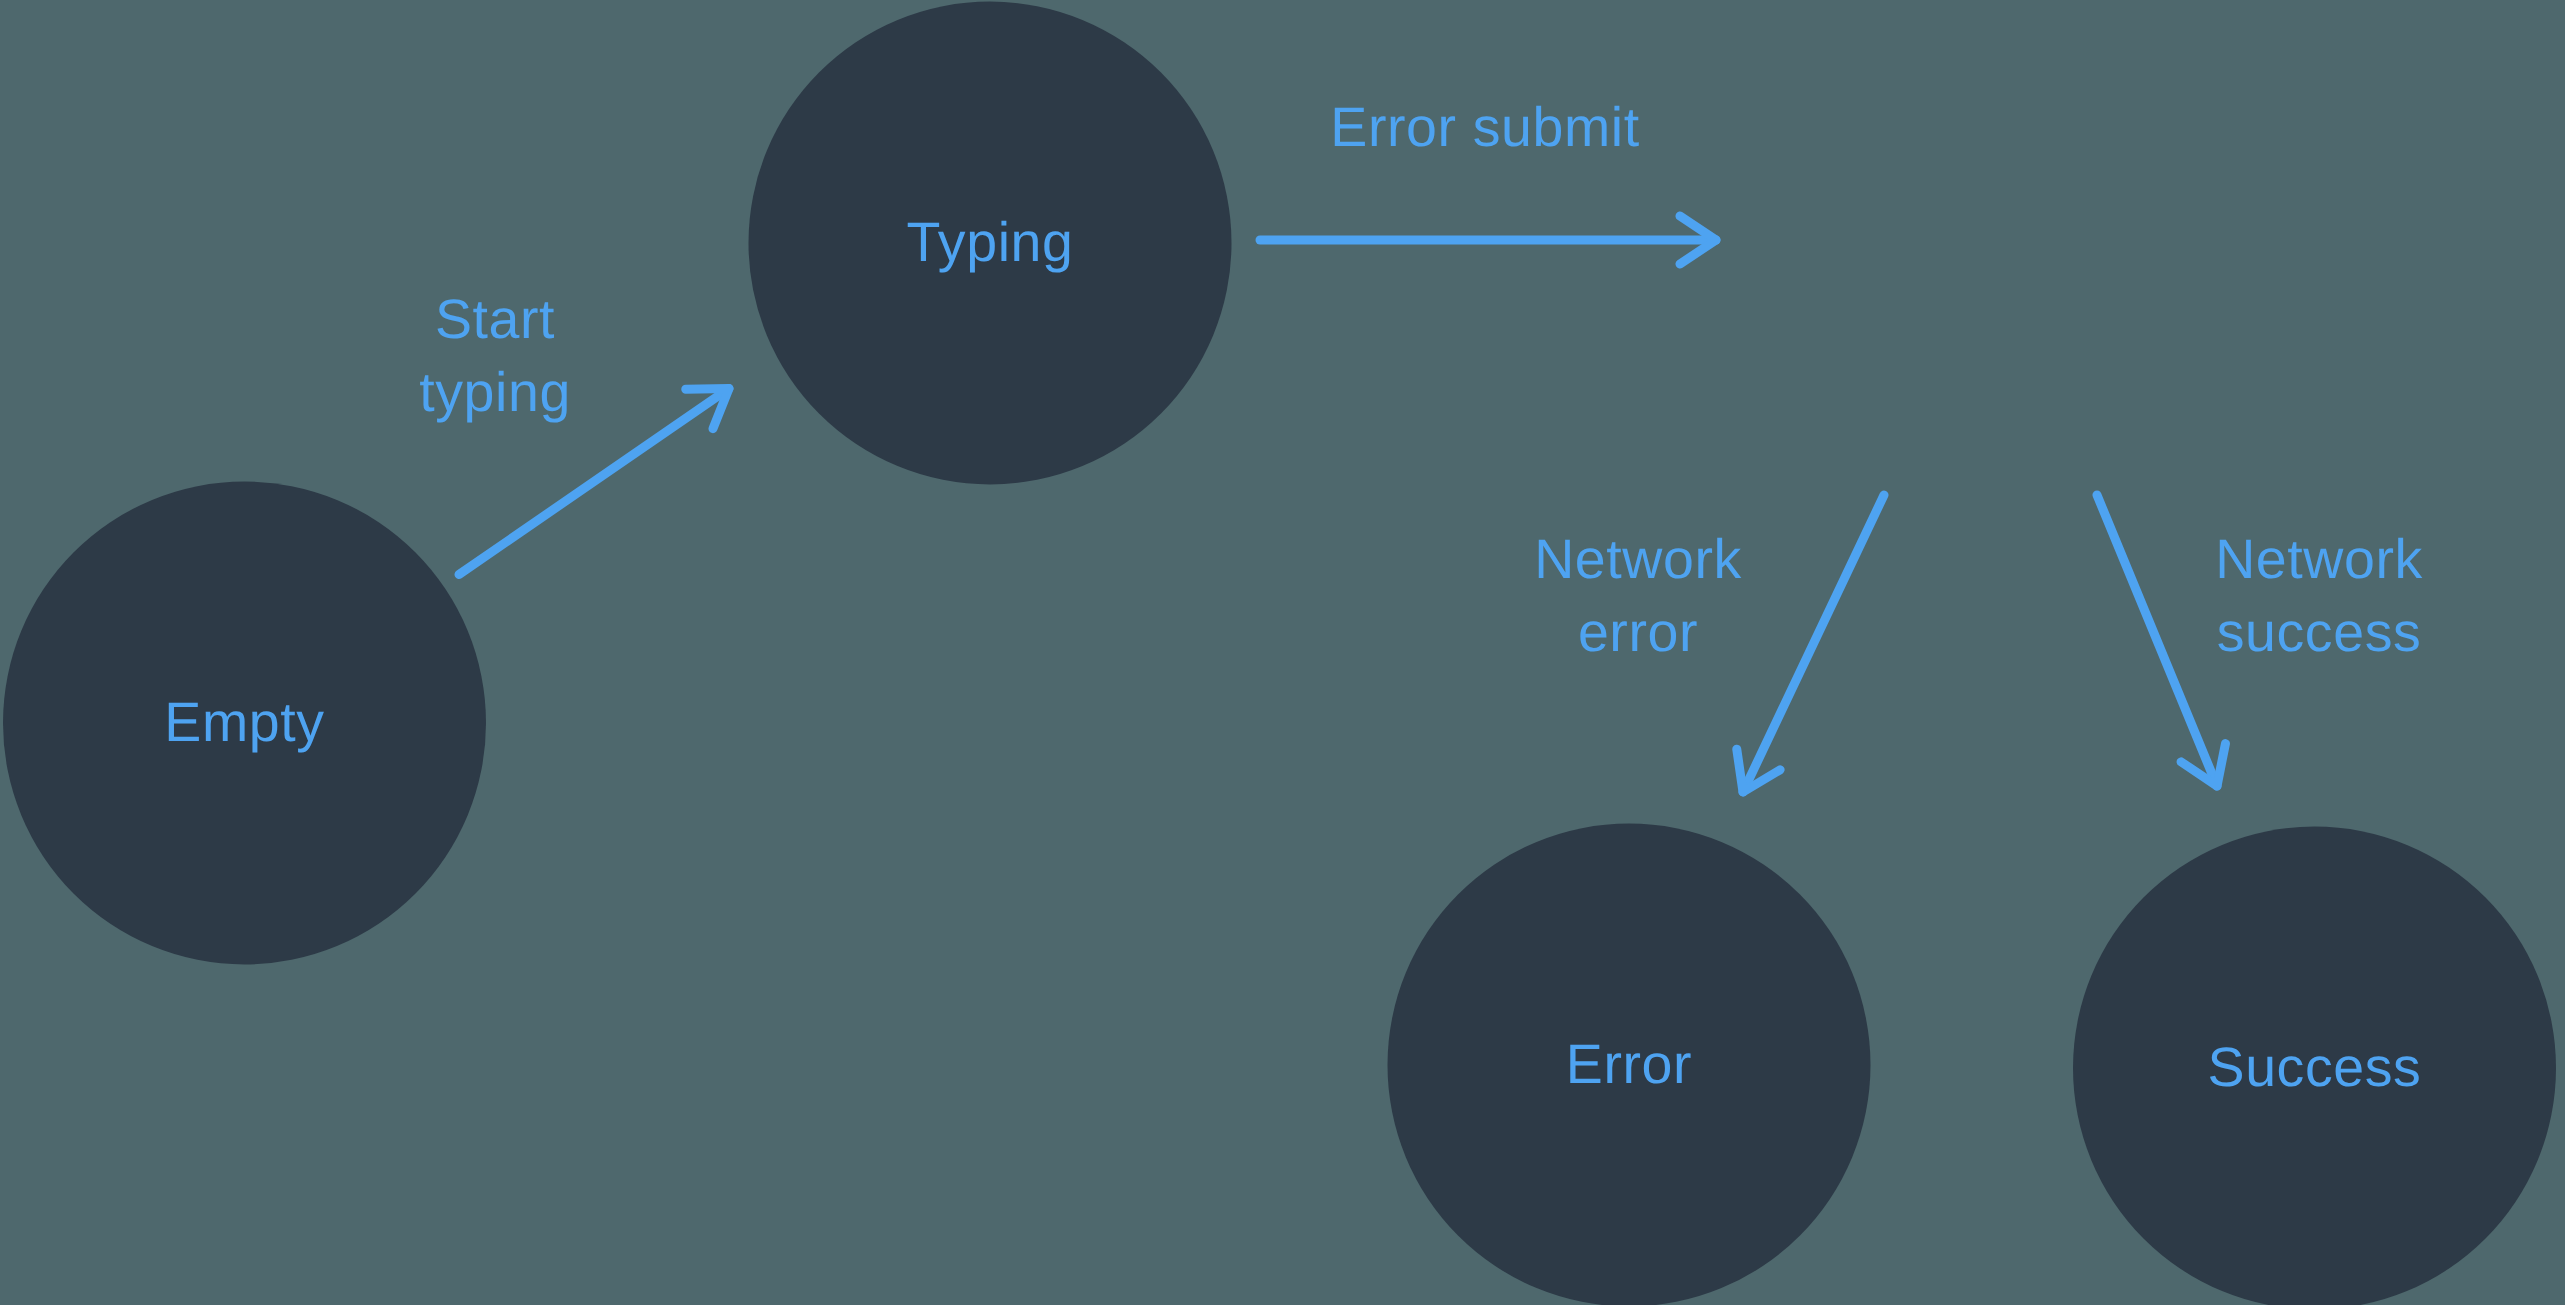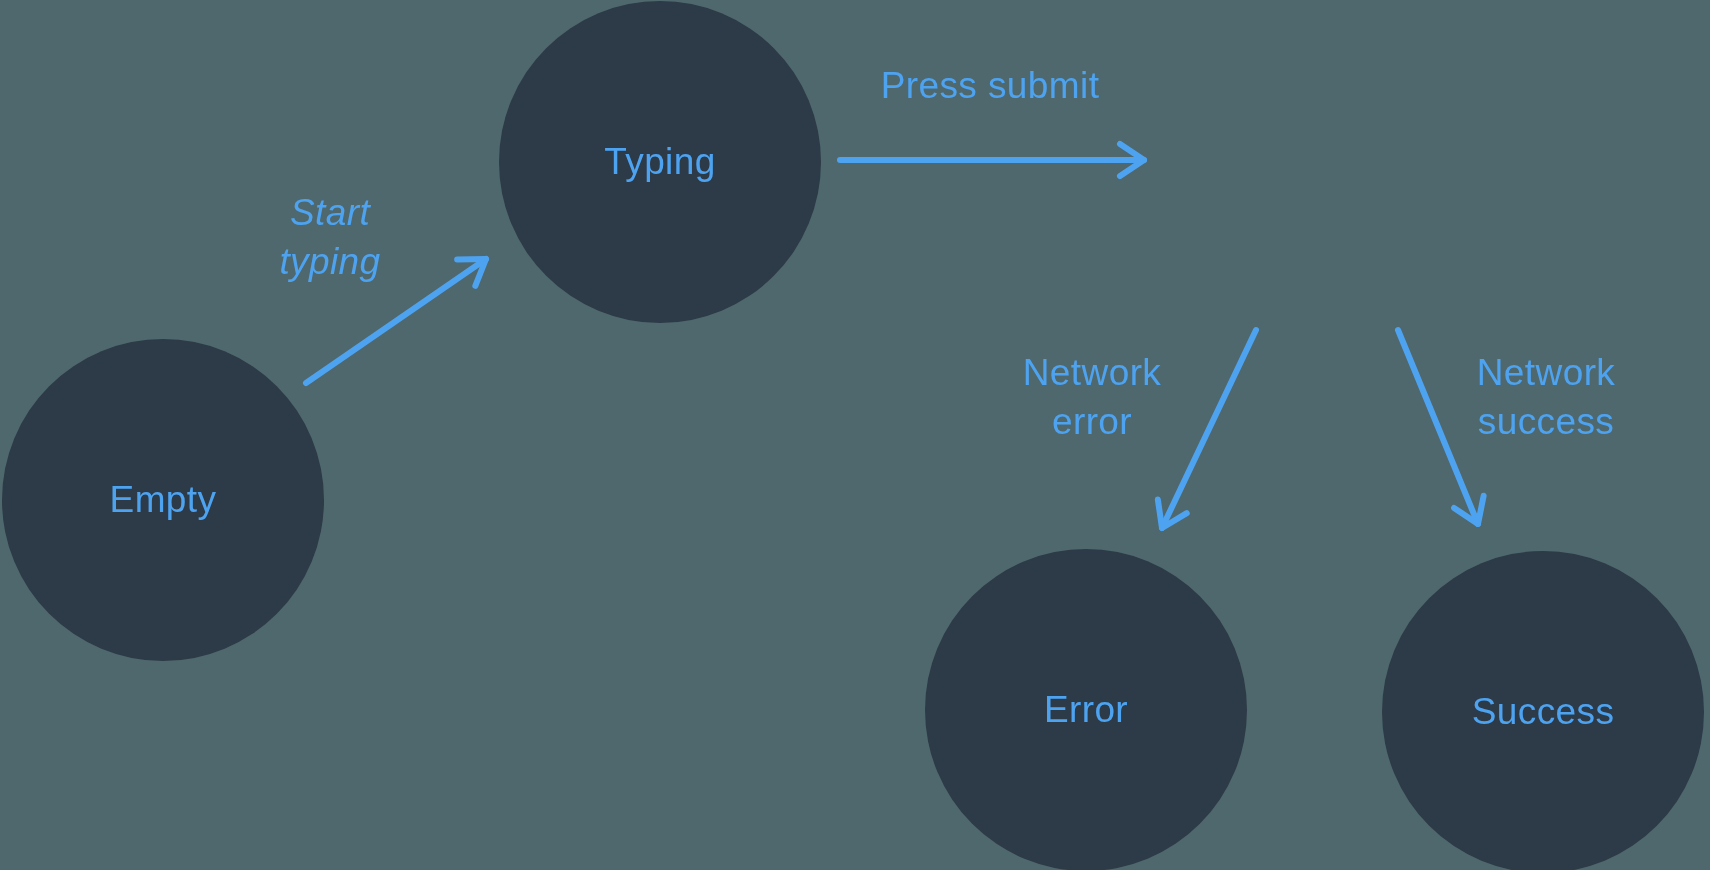--- a/index.html
+++ b/index.html
@@ -61,41 +61,41 @@
       <marker id="arrowhead" markerUnits="userSpaceOnUse" markerWidth="44" markerHeight="44" viewBox="0 0 44 44" refX="34" refY="22" orient="auto">
         <path d="M10 6 L34 22 L10 38" fill="none" stroke="#4ea3f1" stroke-width="6" stroke-linecap="round" stroke-linejoin="round"></path>
       </marker>
     </defs>
     <line x1="306" y1="383" x2="486" y2="259" stroke="#4ea3f1" stroke-width="6" stroke-linecap="round" marker-end="url(#arrowhead)"></line>
     <line x1="840" y1="160" x2="1144" y2="160" stroke="#4ea3f1" stroke-width="6" stroke-linecap="round" marker-end="url(#arrowhead)"></line>
     <line x1="1256" y1="330" x2="1162" y2="528" stroke="#4ea3f1" stroke-width="6" stroke-linecap="round" marker-end="url(#arrowhead)"></line>
     <line x1="1398" y1="330" x2="1478" y2="524" stroke="#4ea3f1" stroke-width="6" stroke-linecap="round" marker-end="url(#arrowhead)"></line>
   </svg>
 
-  <div class="node" style="left:163px; top:500px;">
+  <div class="node" style="left:163px; top:482px;">
     <span class="node-label">Empty</span>
   </div>
 
   <div class="node" style="left:660px; top:162px;">
     <span class="node-label">Typing</span>
   </div>
 
 
   <div class="node" style="left:1086px; top:710px;">
     <span class="node-label">Error</span>
   </div>
 
   <div class="node" style="left:1543px; top:712px;">
     <span class="node-label">Success</span>
   </div>
 
-  <div class="edge-label" style="left:330px; top:238px;font-style:italic;">Start
+  <div class="edge-label" style="left:330px; top:238px;">Start
 typing</div>
 
-  <div class="edge-label" style="left:990px; top:86px;">Press submit</div>
+  <div class="edge-label" style="left:990px; top:86px;">Error submit</div>
 
   <div class="edge-label" style="left:1092px; top:398px;">Network
 error</div>
 
   <div class="edge-label" style="left:1546px; top:398px;">Network
 success</div>
 
 </div>
 
 </body></html>

